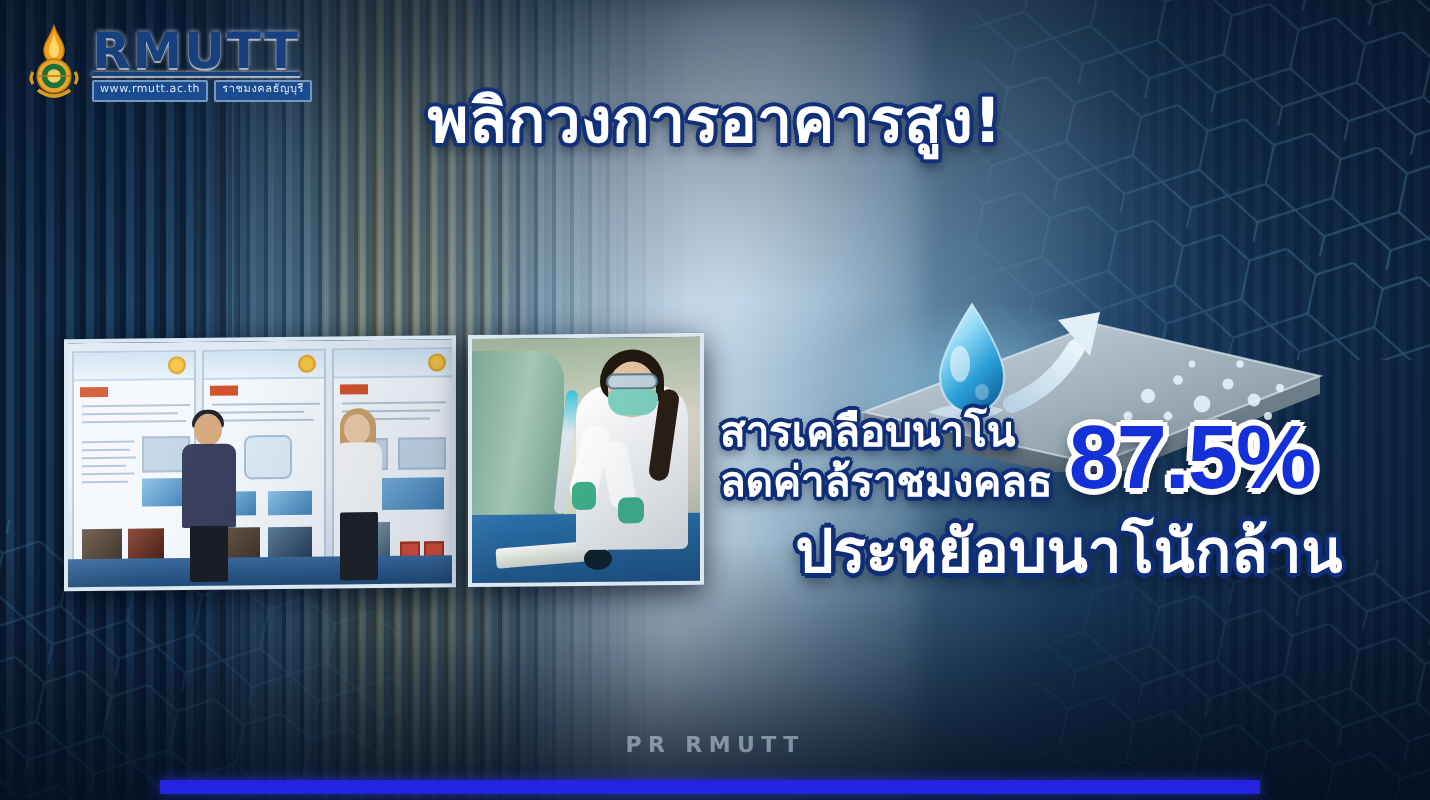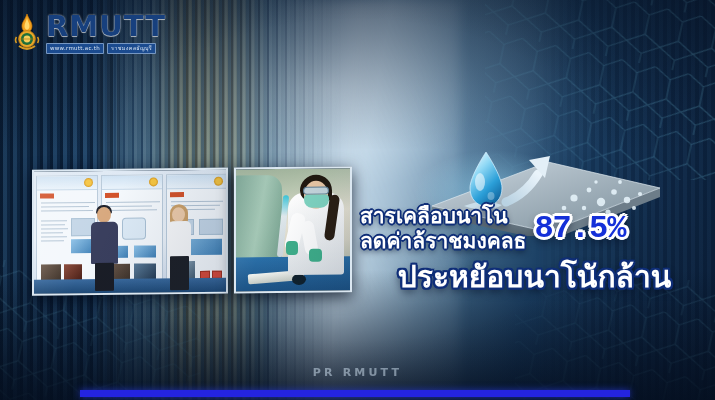--- a/index.html
+++ b/index.html
@@ -88,23 +88,24 @@
   
   #logo {
     position:absolute; left:14px; top:12px;
     display:flex; align-items:center; gap:6px;
     z-index:12;
   }
   #crest { width:26px; height:40px; flex:none; }
   .logo-txt { display:flex; flex-direction:column; line-height:1; }
   .logo-word {
     font-family:"DejaVu Sans","Liberation Sans",sans-serif;
-    font-weight:bold; font-size:29px; letter-spacing:1px;
+    font-weight:bold; font-size:25px; letter-spacing:1px;
     color:#17407e;
     text-shadow:0 0 2px rgba(255,255,255,.75), 0 1px 0 rgba(255,255,255,.5);
+    text-decoration:underline;
   }
   .logo-sub { display:flex; gap:3px; margin-top:2px; }
   .logo-sub span {
     background:#1b4b8f; color:#dce8f6;
     font-size:5.5px; letter-spacing:.3px;
     padding:1.5px 3px; border-radius:1px; white-space:nowrap;
     border:.5px solid rgba(210,228,245,.5);
   }
 
   
@@ -246,22 +247,22 @@
   .cl {
     font-size:21px; font-weight:bold; color:#ffffff; line-height:1.12;
     white-space:nowrap;
     text-shadow:
       -1.3px -1.3px 0 #0f2e78, 1.3px -1.3px 0 #0f2e78,
       -1.3px  1.3px 0 #0f2e78, 1.3px  1.3px 0 #0f2e78,
        0 -1.8px 0 #0f2e78, 0 1.8px 0 #0f2e78, -1.8px 0 0 #0f2e78, 1.8px 0 0 #0f2e78,
        0 3px 6px rgba(3,12,32,.8);
   }
   .pct {
-    font-family:Liberation Mono, monospace;
-    font-size:32px; font-weight:bold; color:#1430d8; line-height:.95;
+    font-family:Liberation Sans, sans-serif;
+    font-size:45px; font-weight:bold; color:#1430d8; line-height:.95;
     letter-spacing:-1px; white-space:nowrap;
     text-shadow:
       -2.2px -2.2px 0 #ffffff, 2.2px -2.2px 0 #ffffff,
       -2.2px  2.2px 0 #ffffff, 2.2px  2.2px 0 #ffffff,
        0 -3px 0 #ffffff, 0 3px 0 #ffffff, -3px 0 0 #ffffff, 3px 0 0 #ffffff,
        0 4px 9px rgba(3,12,32,.85);
   }
   .cl-big {
     margin-top:7px; text-align:center;
     font-size:30px; font-weight:bold; color:#ffffff; line-height:1.1;
@@ -361,20 +362,21 @@
     <div class="logo-txt">
       <div class="logo-word">RMUTT</div>
       <div class="logo-sub">
         <span>www.rmutt.ac.th</span>
         <span>ราชมงคลธัญบุรี</span>
       </div>
     </div>
   </div>
 
   <div id="headline">
+    <div class="hl1">พลิกวงการอาคารสูง!</div>
   </div>
 
   <div id="collage">
 
     <div class="photo photo-posters">
       <div class="booth-wall"></div>
 
       <div class="board bd1">
         <div class="bhead"></div>
           <div class="bseal"></div>

